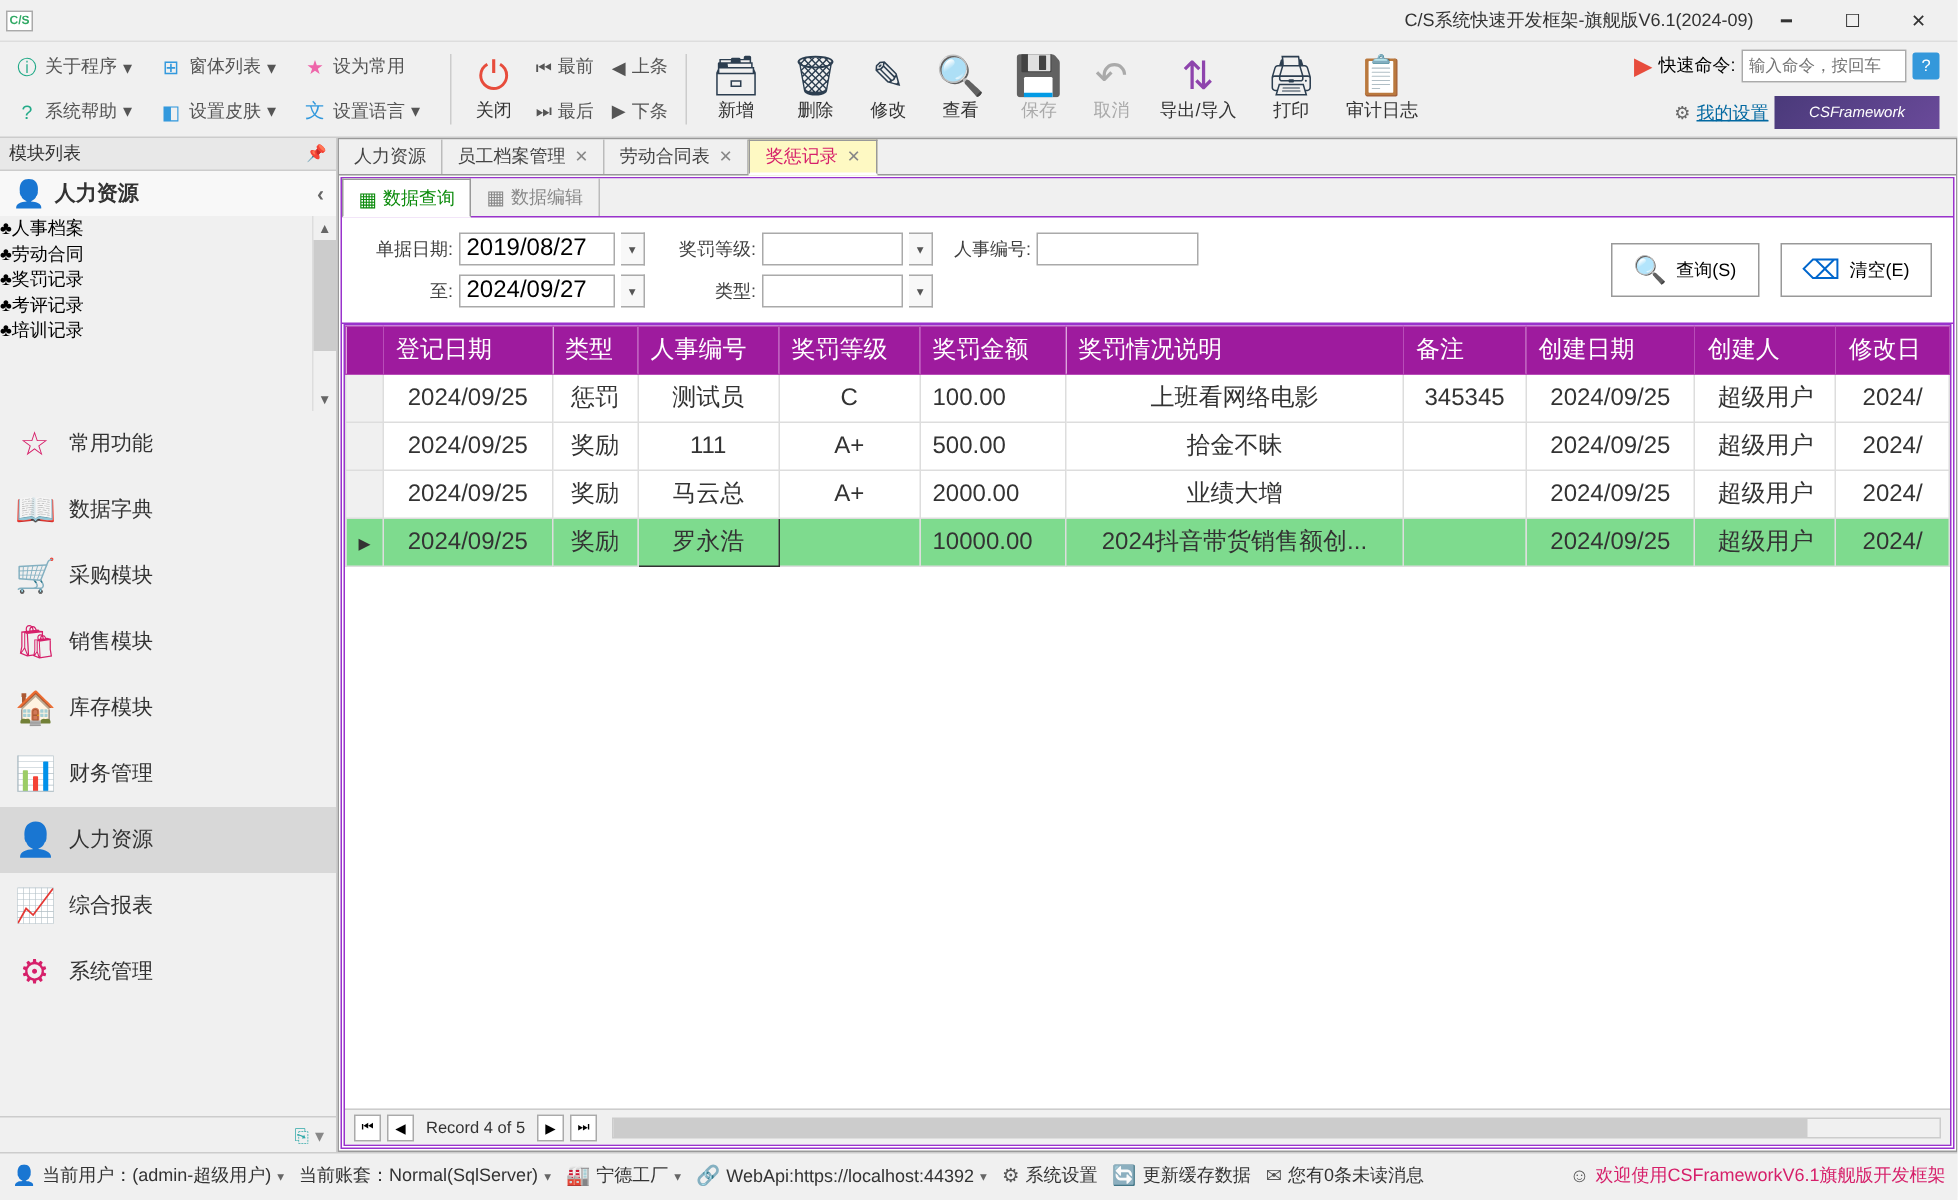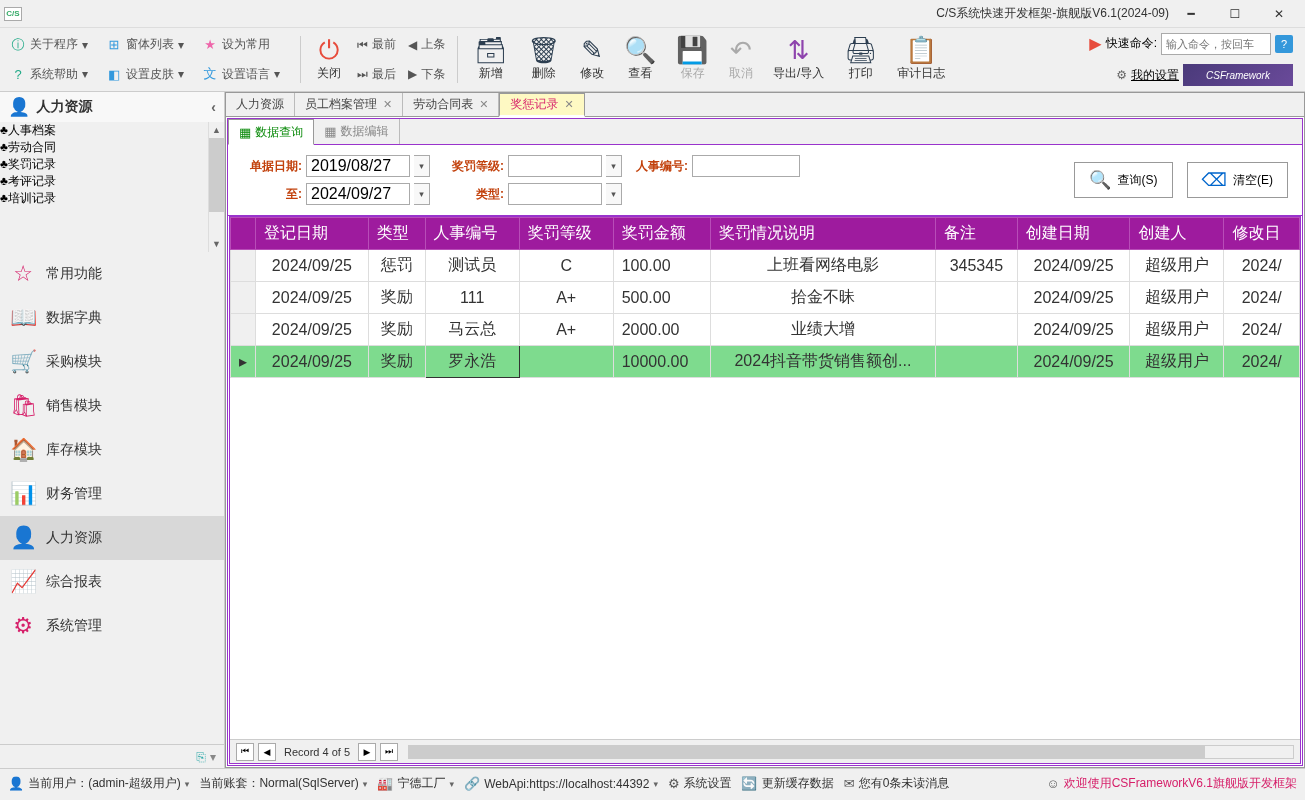--- a/index.html
+++ b/index.html
@@ -66,21 +66,21 @@
 .panel { flex: 1; border: 1px solid #9933cc; margin: 1px; display: flex; flex-direction: column; position: relative; }
 .subtabs { height: 26px; display: flex; border-bottom: 1px solid #9933cc; background: #f0f0f0; }
 .subtab { padding: 0 10px; display: flex; align-items: center; gap: 4px; font-size: 12px; cursor: pointer; border-right: 1px solid #bbb; }
 .subtab.active { background: #fff; color: #0a8a0a; border: 1px solid #999; border-bottom: 1px solid #fff; margin-bottom: -1px; }
 .subtab.inactive { color: #888; }
 .subtab .sticon { font-size: 13px; }
 
 
 .filters { padding: 10px 14px; display: flex; align-items: center; gap: 14px; flex-wrap: wrap; border-bottom: 1px solid #9933cc; }
 .fgroup { display: flex; align-items: center; gap: 4px; }
-.flabel { font-size: 12px; color: #c2410c; text-align: right; font-weight: bold; }
+.flabel { font-size: 12px; color: #404040; text-align: right; }
 .finput { height: 22px; border: 1px solid #aaa; background: #fff; padding: 0 4px; font-size: 16px; }
 .finput.date { width: 104px; }
 .finput.sel { width: 94px; }
 .finput.txt { width: 108px; }
 .dropbtn { width: 16px; height: 22px; border: 1px solid #aaa; border-left: none; background: #f8f8f8; display: flex; align-items: center; justify-content: center; font-size: 9px; color: #555; }
 .actionbtn { height: 36px; padding: 0 14px; border: 1px solid #999; background: #fff; display: flex; align-items: center; gap: 6px; cursor: pointer; font-size: 12px; }
 .actionbtn .aicon { font-size: 18px; color: #0066cc; }
 
 
 .gridwrap { flex: 1; display: flex; flex-direction: column; overflow: hidden; border: 1px solid #9933cc; margin: 0 1px 1px 1px; }
@@ -99,21 +99,21 @@
 .pagertxt { font-size: 11px; color: #333; padding: 0 4px; }
 .hscroll { flex: 1; height: 14px; background: #f0f0f0; border: 1px solid #ccc; margin-left: 6px; position: relative; }
 .hscroll .hthumb { position: absolute; left: 0; top: 0; bottom: 0; width: 90%; background: #ccc; }
 
 
 .statusbar { height: 30px; background: #f0f0f0; border-top: 1px solid #ccc; display: flex; align-items: center; padding: 0 8px; font-size: 12px; color: #333; gap: 10px; }
 .statusbar .sitem { display: flex; align-items: center; gap: 4px; }
 .statusbar .sicon { font-size: 13px; color: #555; }
 .statusbar .drop { color: #666; font-size: 9px; }
 .welcome { margin-left: auto; color: #d6206a; }
-.link { color: #000000; text-decoration: underline; cursor: pointer; }
+.link { color: #0369a1; text-decoration: underline; cursor: pointer; }
 </style>
 </head>
 <body>
 
 <div class="titlebar">
   <div class="logo">C/S</div>
   <div class="title">C/S系统快速开发框架-旗舰版V6.1(2024-09)</div>
   <div class="winbtn">━</div>
   <div class="winbtn">☐</div>
   <div class="winbtn">✕</div>
@@ -229,20 +229,24 @@
       <span style="color:#666">⚙</span>
       <span class="link">我的设置</span>
       <div class="cfwlogo">CSFramework</div>
     </div>
   </div>
 </div>
 
 <div class="main">
 
   <div class="sidebar">
+    <div class="sidebar-header">
+      <span>模块列表</span>
+      <span class="pin">📌</span>
+    </div>
     <div class="module-title">
       <span class="micon">👤</span>
       <span>人力资源</span>
       <span class="chev">‹</span>
     </div>
     <div class="treewrap">
       <div class="treelist" id="treelist">
           <div class="treeitem"><span class="doticon">♣</span><span>人事档案</span></div>
           <div class="treeitem"><span class="doticon">♣</span><span>劳动合同</span></div>
           <div class="treeitem active"><span class="doticon">♣</span><span>奖罚记录</span></div>

